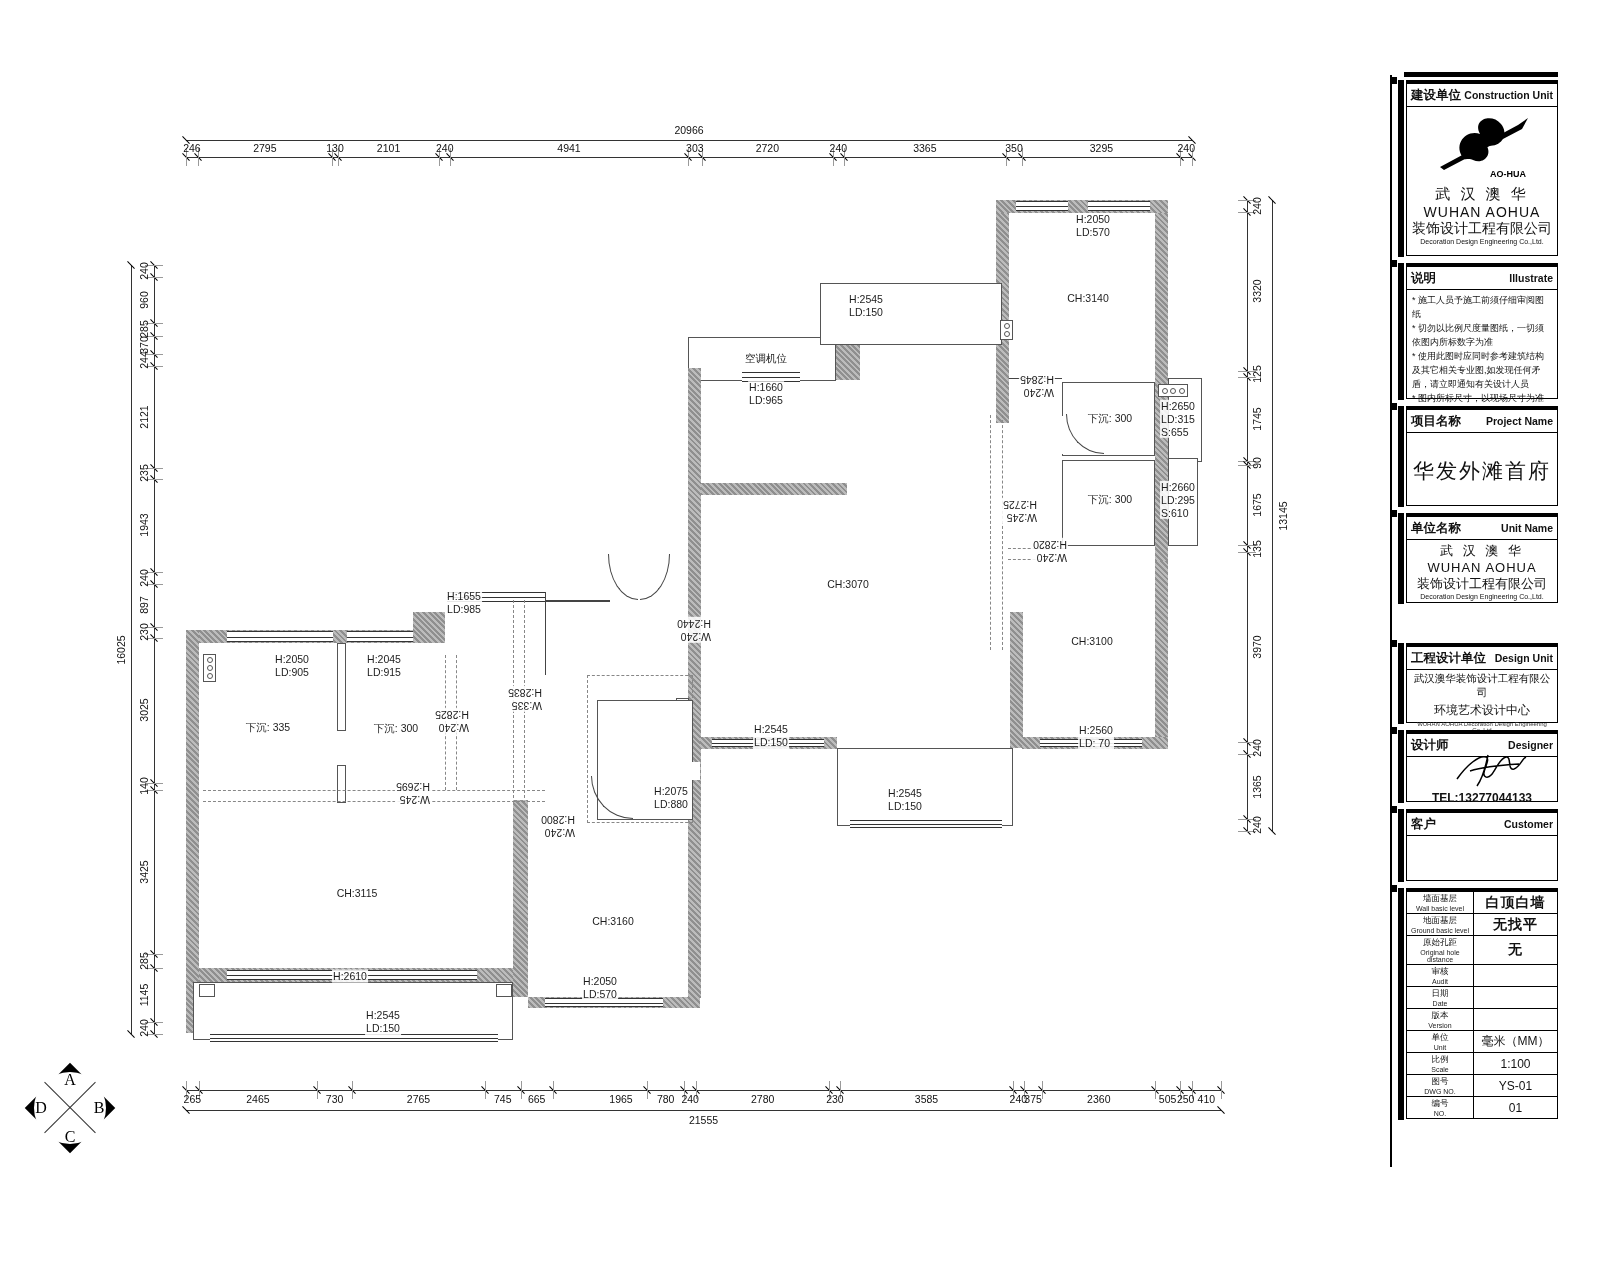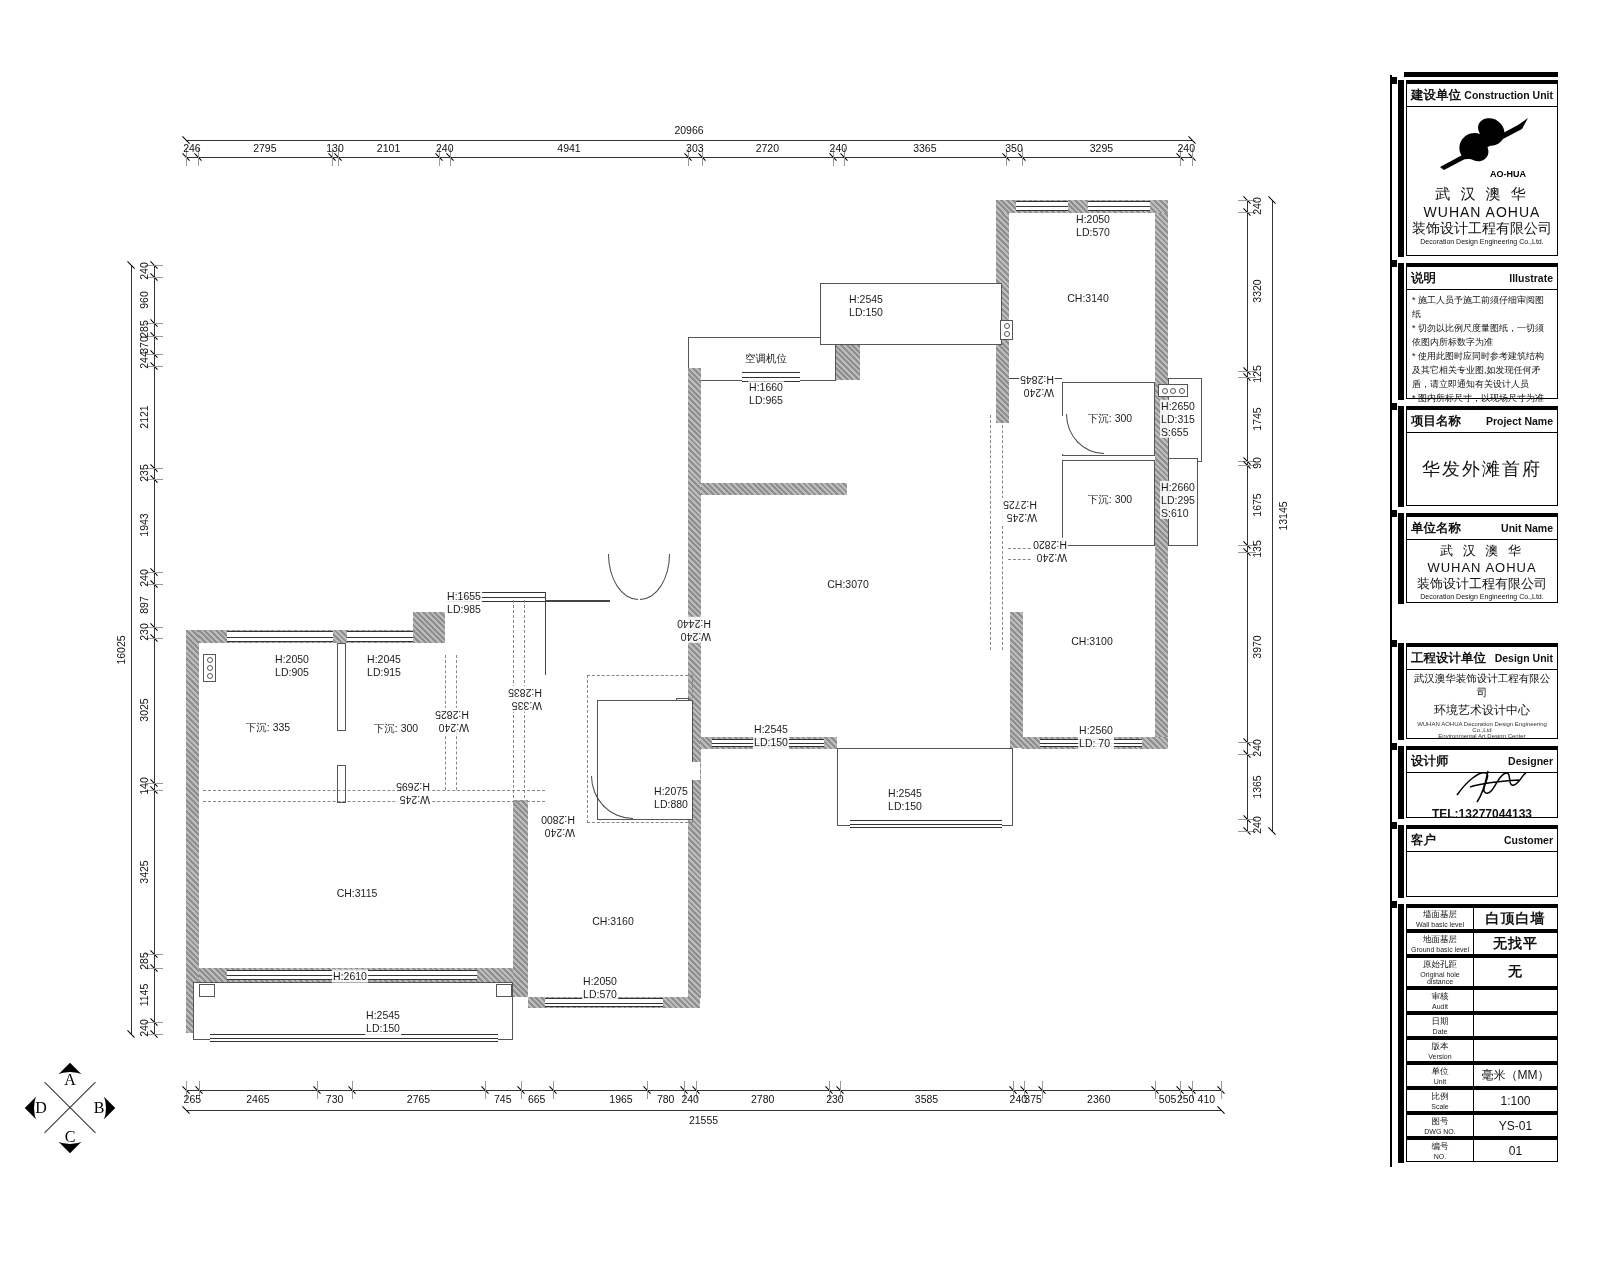--- a/index.html
+++ b/index.html
@@ -52,25 +52,25 @@
   .tb-head{display:flex;justify-content:space-between;align-items:baseline;border-bottom:1.5px solid #000;
            padding:3px 4px 2px 4px;}
   .tb-head .cn{font-weight:bold;font-size:12.5px;}
   .tb-head .en{font-weight:bold;font-size:10.5px;}
   .tb-body{text-align:center;padding:4px 2px;}
   .co-cn{font-size:15px;letter-spacing:3px;}
   .co-en{font-size:14px;letter-spacing:1px;}
   .co-cn2{font-size:14px;}
   .co-en2{font-size:7px;}
   .notes{padding:4px 5px;font-size:9px;line-height:1.55;text-align:left;}
-  .bigval{font-size:18px;letter-spacing:2px;padding:24px 0 26px 0;}
+  .bigval{font-size:21px;letter-spacing:2px;padding:24px 0 26px 0;}
   .bigval2{font-size:21px;letter-spacing:2px;padding:22px 0 24px 0;}
   .du1{font-size:10.5px;} .du2{font-size:12px;margin-top:2px;} .du3{font-size:6px;color:#333;margin-top:2px;} .du4{font-size:6px;color:#333;}
   .tel{font-weight:bold;font-size:12px;text-align:center;padding-bottom:2px;}
-  .infrow{display:flex;border-top:4px solid #000000;min-height:21px;}
+  .infrow{display:flex;border-top:1px solid #000000;min-height:21px;}
   .infrow:first-child{border-top:none;}
   .inflab{width:62px;border-right:1px solid #000;padding:1px 2px;text-align:center;}
   .inflab .c{display:block;font-size:8.5px;} .inflab .e{display:block;font-size:7px;color:#222;}
   .infval{flex:1;display:flex;align-items:center;justify-content:center;font-size:12px;}
   .infval.big{font-size:14px;font-weight:bold;letter-spacing:1px;}
   .frame-line{position:absolute;background:#000;}
 </style>
 </head>
 <body>
 <div id="sheet">
@@ -489,21 +489,21 @@
       <span class="en">Unit Name</span>
     </div>
     <div class="tb-body" style="padding-top:2px;">
       <div class="co-cn" style="font-size:13px;">武 汉 澳 华</div>
       <div class="co-en" style="font-size:13px;">WUHAN AOHUA</div>
       <div class="co-cn2" style="font-size:13px;">装饰设计工程有限公司</div>
       <div class="co-en2">Decoration Design Engineering Co.,Ltd.</div>
     </div>
   </div>
 
-  <div class="tb-sec" style="height:96px;margin-top:40px;">
+  <div class="tb-sec" style="height:80px;margin-top:40px;">
     <div class="tb-head">
       <span class="cn">工程设计单位</span>
       <span class="en">Design Unit</span>
     </div>
     <div class="tb-body" style="padding-top:2px;">
       <div class="du1">武汉澳华装饰设计工程有限公司</div>
       <div class="du2">环境艺术设计中心</div>
       <div class="du3">WUHAN AOHUA Decoration Design Engineering Co.,Ltd</div>
       <div class="du4">Environmental Art Design Center</div>
     </div>

